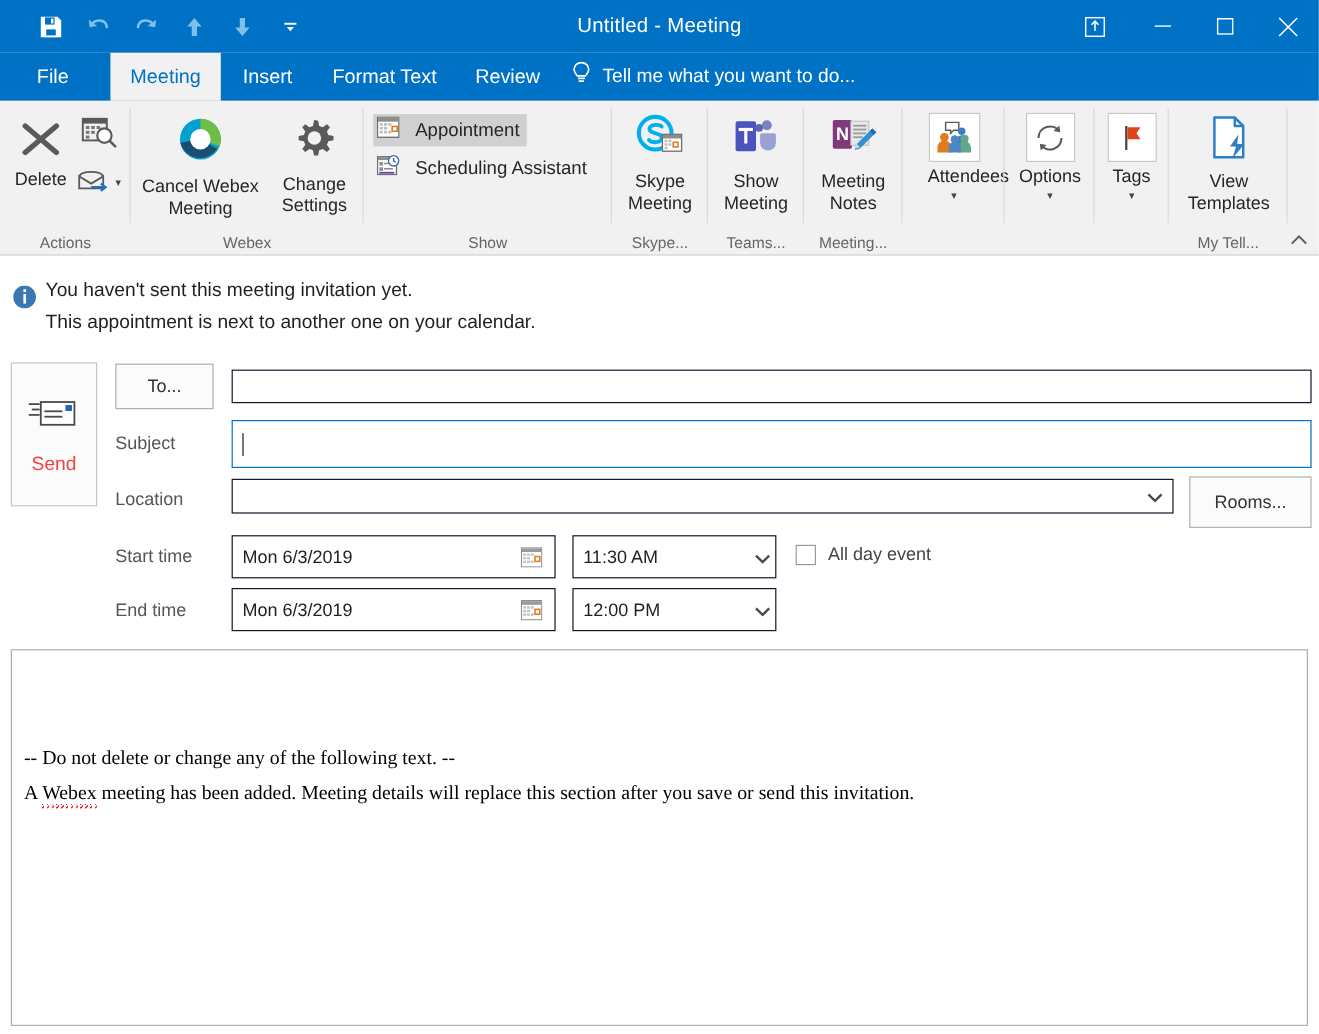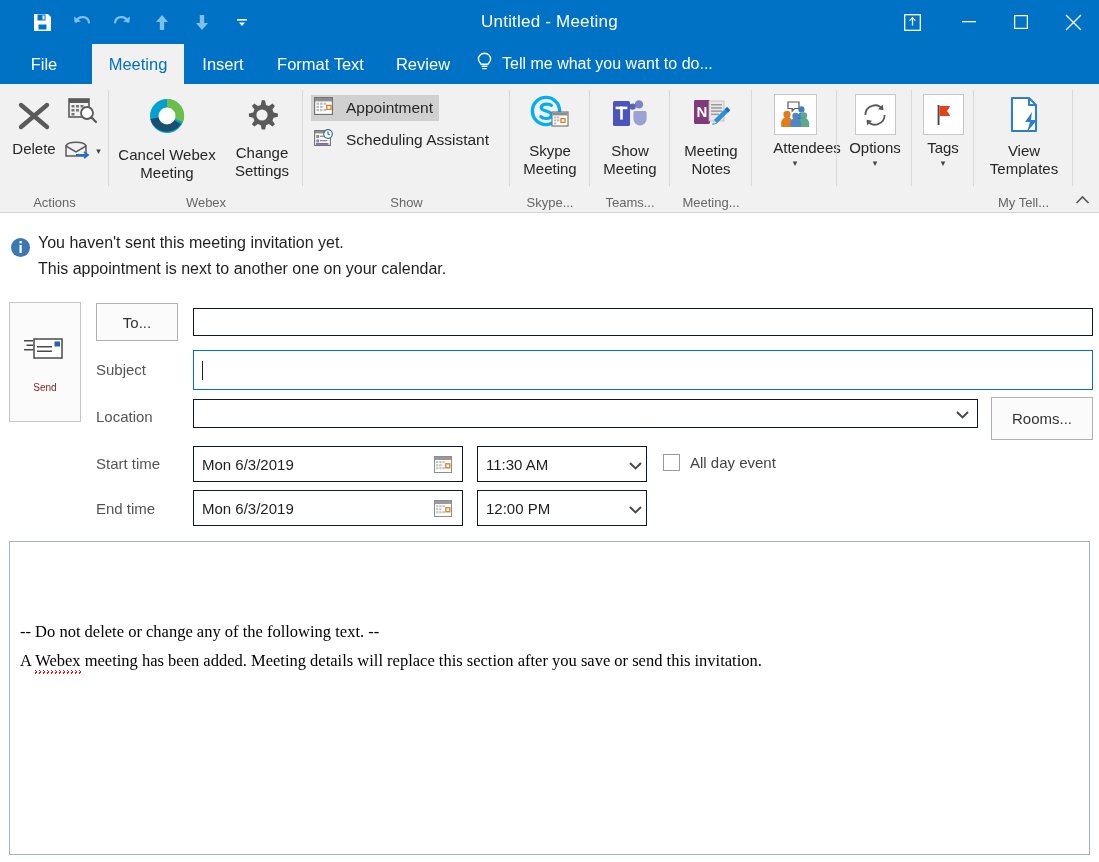--- a/index.html
+++ b/index.html
@@ -90,21 +90,21 @@
   .info-l1 { position: absolute; left: 38px; top: 234px; font-size: 16px; color: #1f1f1f; }
   .info-l2 { position: absolute; left: 38px; top: 260px; font-size: 16px; color: #1f1f1f; }
 
   
   .sendbtn {
     position: absolute; left: 9px; top: 302px; width: 72px; height: 120px;
     border: 1px solid #c6c6c6; background: #fbfbfb;
     display: flex; flex-direction: column; align-items: center; justify-content: center;
     gap: 14px; cursor: default;
   }
-  .sendbtn .lbl { font-size: 10px; color: #7f1d1d; }
+  .sendbtn .lbl { font-size: 16px; color: #ef4444; }
 
   .tobtn {
     position: absolute; left: 96px; top: 303px; width: 82px; height: 38px;
     border: 1px solid #b0b0b0; background: #fbfbfb;
     display: flex; align-items: center; justify-content: center;
     font-size: 15px; color: #333333; cursor: default;
   }
 
   .flabel { position: absolute; font-size: 15px; color: #555555; }
 

